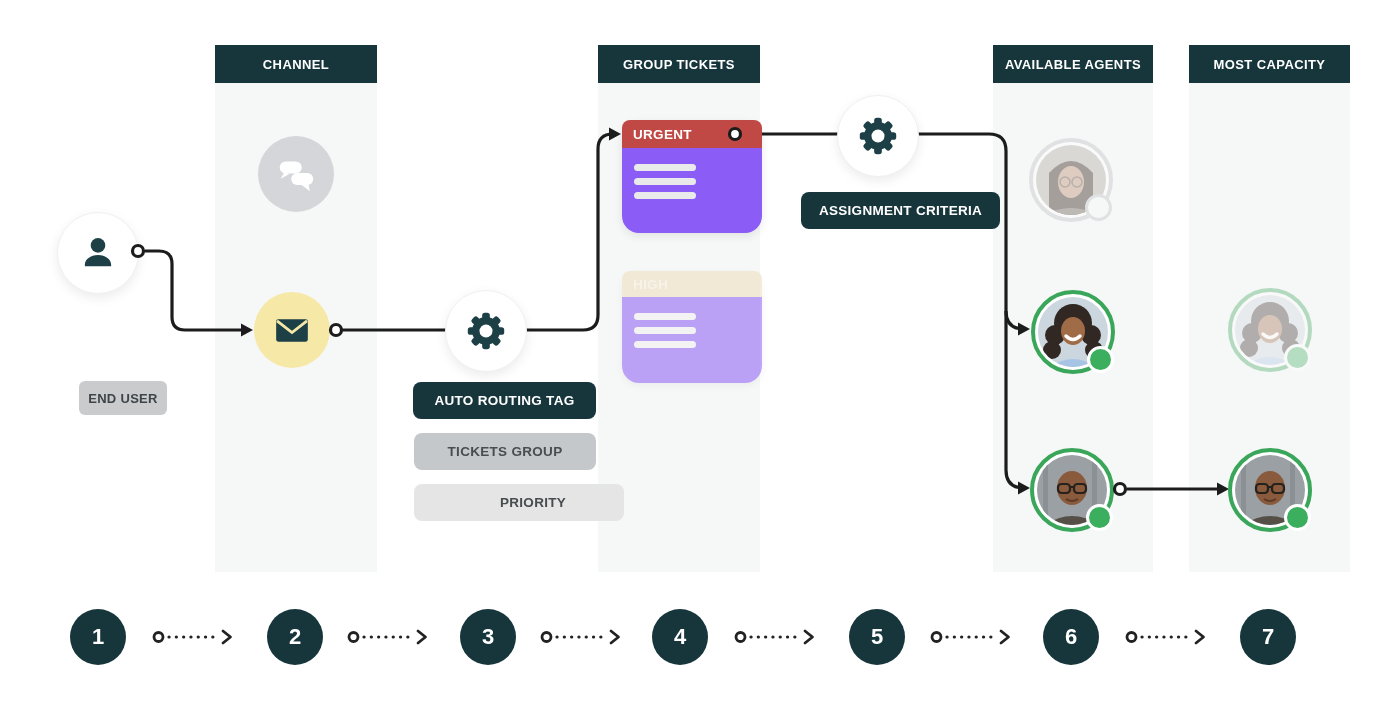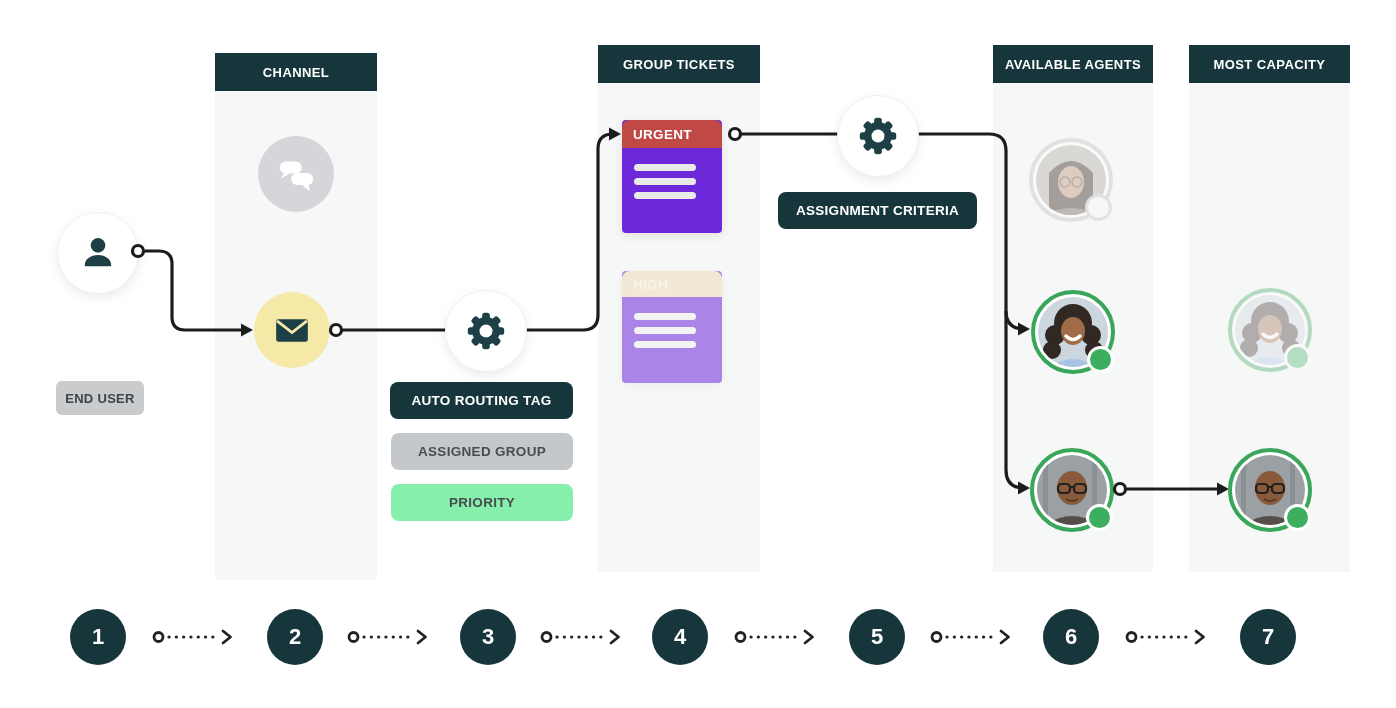--- a/index.html
+++ b/index.html
@@ -15,28 +15,28 @@
   .overlay{position:absolute;left:0;top:0;pointer-events:none;}
 
   
   .node{position:absolute;border-radius:50%;display:flex;align-items:center;justify-content:center;}
   .node.white{background:#ffffff;border:1px solid #f0f0f0;box-shadow:0 4px 12px rgba(0,0,0,.08);}
   .node.gray{background:#d4d6d9;}
   .node.yellow{background:#f6e8a7;}
 
   
   .pill{position:absolute;display:flex;align-items:center;justify-content:center;
-    font-weight:bold;font-size:13.5px;letter-spacing:.3px;border-radius:8px;}
+    font-weight:bold;font-size:13.5px;letter-spacing:.3px;border-radius:8px;margin-left:23px;}
   .pill.dark{background:#17363c;color:#ffffff;}
   .pill.mid{background:#c5c8ca;color:#484d50;}
-  .pill.light{background:#86efac;color:#484d50;}
+  .pill.light{background:#e5e5e5;color:#484d50;padding-left:28px;}
   .pill.user{background:#c9cbcd;color:#3e4448;border-radius:6px;font-size:13px;}
 
   
-  .ticket{position:absolute;left:622px;width:100px;background:#6d28d9;border-radius:4px;
+  .ticket{position:absolute;left:622px;width:140px;background:#8b5cf6;border-radius:17px;
     box-shadow:0 3px 10px rgba(0,0,0,.09);}
   .ticket-head{height:28px;border-radius:8px 8px 0 0;display:flex;align-items:center;
     padding-left:11px;font-weight:bold;font-size:13.5px;letter-spacing:.3px;color:#ffffff;}
   .ticket-body{padding:16px 0 0 12px;}
   .tline{width:62px;height:7px;border-radius:3.5px;background:#e9eaea;margin-bottom:7px;}
   .ticket.urgent{top:120px;height:113px;}
   .ticket.urgent .ticket-head{background:#c04946;}
   .ticket.high{top:271px;height:112px;opacity:.55;}
   .ticket.high .ticket-head{background:#eddcbb;color:#f8f1e0;height:26px;}
   .ticket.high .tline{background:#f0f0ee;}
@@ -58,21 +58,21 @@
   
   .step{position:absolute;width:56px;height:56px;border-radius:50%;background:#17363c;color:#ffffff;
     display:flex;align-items:center;justify-content:center;font-size:22px;font-weight:bold;}
   .dotted-arrow{position:absolute;top:628px;width:88px;height:18px;}
 </style>
 </head>
 <body>
 
 <div class="stage">
 
-  <div class="column" style="left:215px;width:162px;margin-top:8px;">
+  <div class="column" style="left:215px;width:162px;">
     <div class="col-header">CHANNEL</div>
   </div>
   <div class="column" style="left:993px;width:160px;">
     <div class="col-header">AVAILABLE AGENTS</div>
   </div>
   <div class="column" style="left:598px;width:162px;">
     <div class="col-header">GROUP TICKETS</div>
   </div>
   <div class="column" style="left:1189px;width:161px;text-align:right;">
     <div class="col-header">MOST CAPACITY</div>
@@ -124,21 +124,21 @@
         <rect x="20" y="5" width="8" height="38" rx="2.8"></rect>
         <rect x="20" y="5" width="8" height="38" rx="2.8" transform="rotate(45 24 24)"></rect>
         <rect x="20" y="5" width="8" height="38" rx="2.8" transform="rotate(90 24 24)"></rect>
         <rect x="20" y="5" width="8" height="38" rx="2.8" transform="rotate(135 24 24)"></rect>
         <circle cx="24" cy="24" r="14.5"></circle>
       </g>
       <circle cx="24" cy="24" r="6.8" fill="#ffffff"></circle>
     </svg>
   </div>
   <div class="pill dark" style="left:390px;top:382px;width:183px;height:37px;">AUTO ROUTING TAG</div>
-  <div class="pill mid" style="left:391px;top:433px;width:182px;height:37px;">ASSIGNED GROUP</div>
+  <div class="pill mid" style="left:391px;top:433px;width:182px;height:37px;">TICKETS GROUP</div>
   <div class="pill light" style="left:391px;top:484px;width:182px;height:37px;">PRIORITY</div>
 
   <div class="ticket urgent">
     <div class="ticket-head">URGENT</div>
     <div class="ticket-body">
       <div class="tline"></div>
       <div class="tline"></div>
       <div class="tline"></div>
     </div>
   </div>

